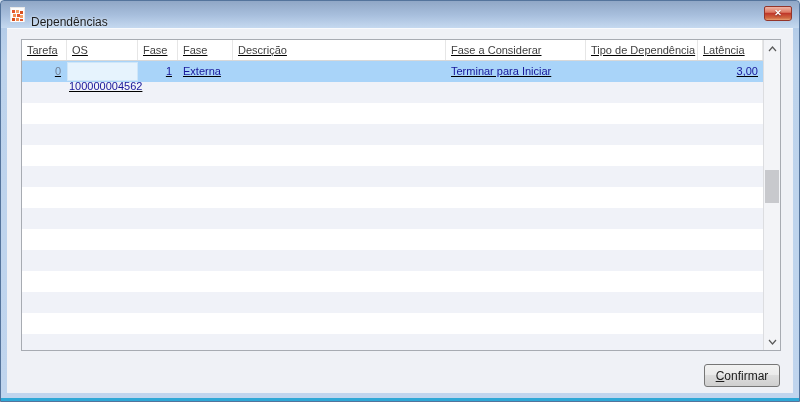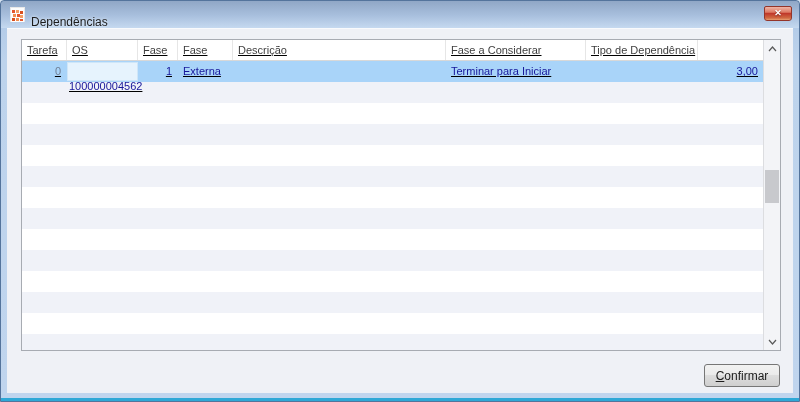--- a/index.html
+++ b/index.html
@@ -118,20 +118,21 @@
 
       <div class="grid">
         <div class="hrow">
           <div class="hcell c-tarefa">Tarefa</div>
           <div class="hcell c-os">OS</div>
           <div class="hcell c-item">Fase</div>
           <div class="hcell c-tipo">Fase</div>
           <div class="hcell c-desc">Descrição</div>
           <div class="hcell c-fase">Fase a Considerar</div>
           <div class="hcell c-tdep">Tipo de Dependência</div>
+          <div class="hcell c-lat">Latência</div>
         </div>
 
         <div class="row selected">
           <div class="cell num c-tarefa">0</div>
           <div class="c-os" style="padding:0;">
             <div class="os-editor">
               <span class="caret"></span>
               <span class="os-text">100000004562</span>
             </div>
           </div>

